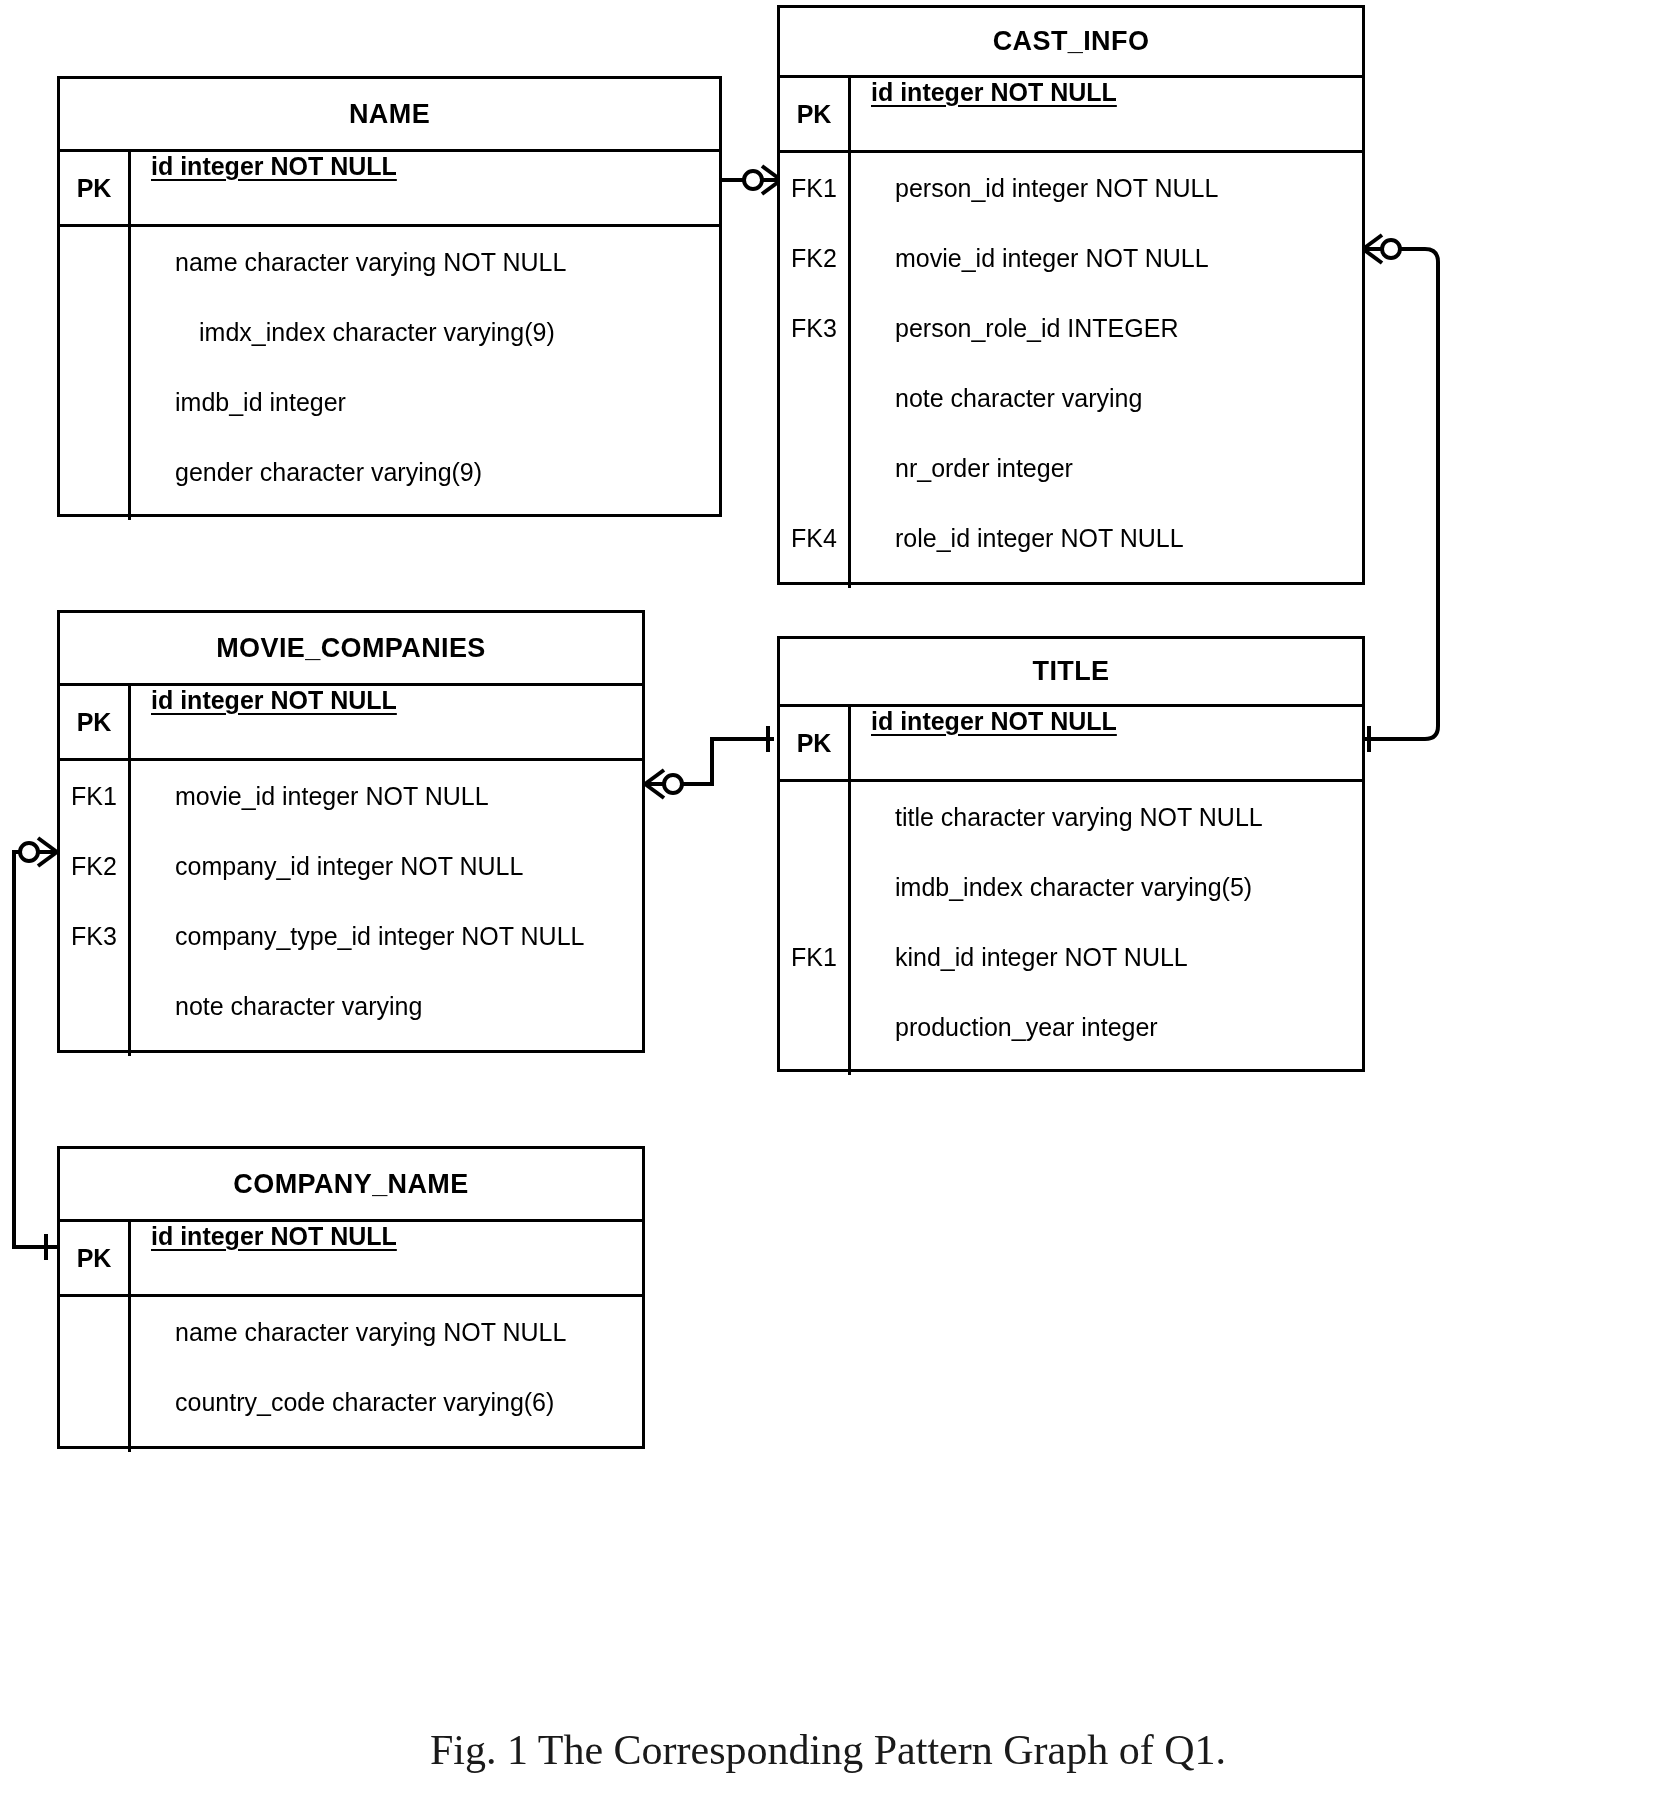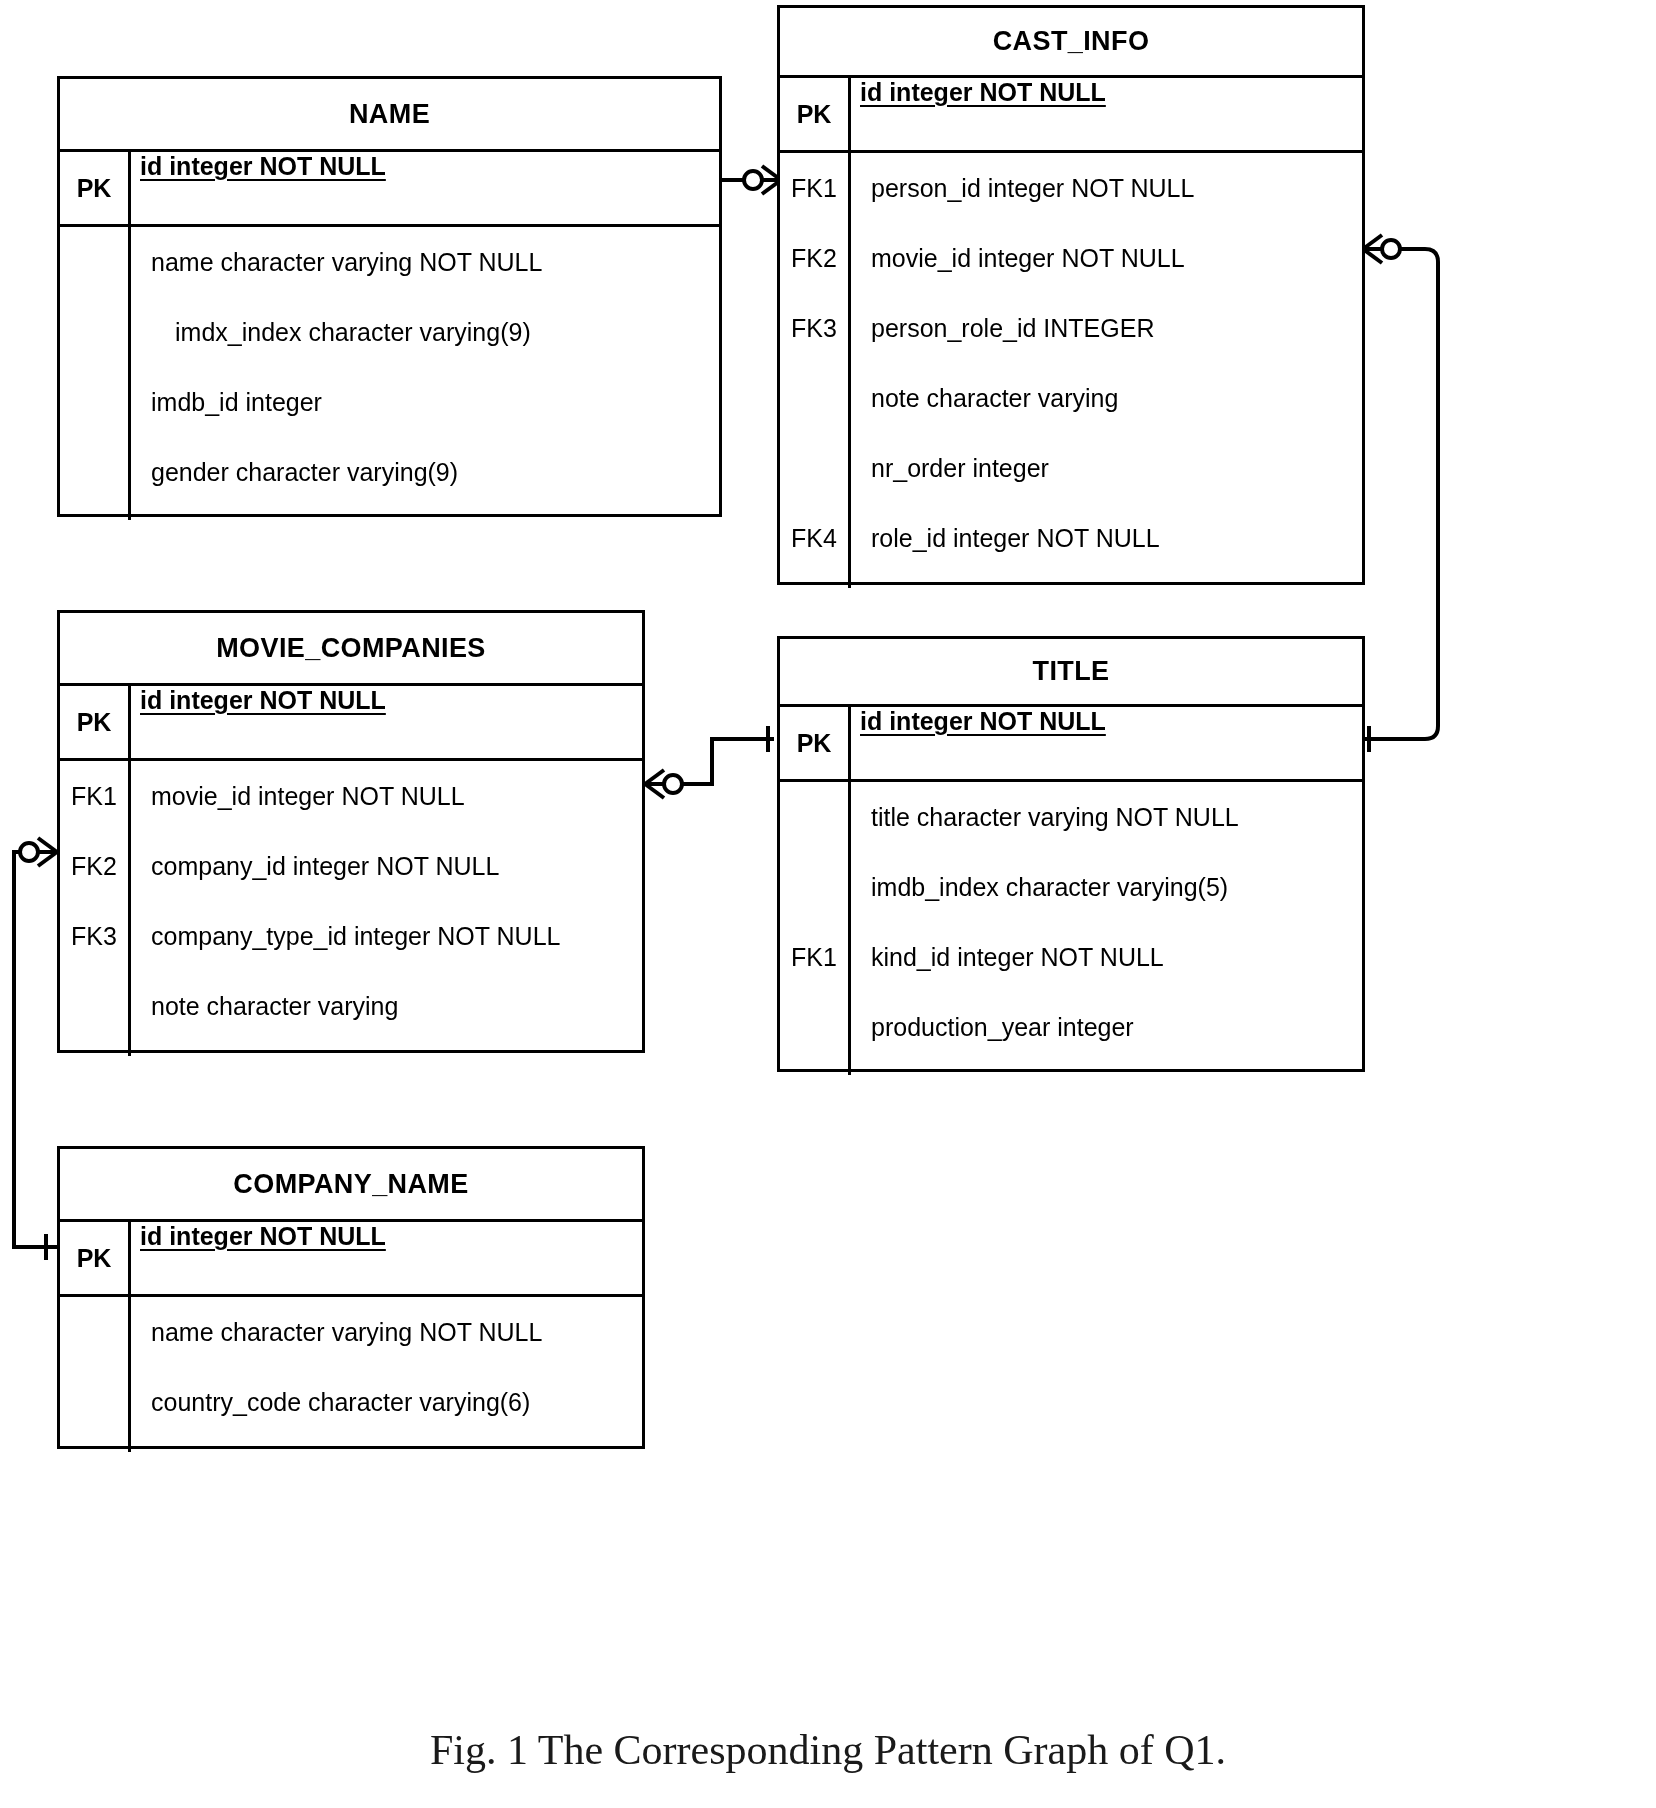--- a/index.html
+++ b/index.html
@@ -55,21 +55,21 @@
   }
   .vbar {
     width: 0;
     flex: 0 0 0;
     align-self: stretch;
     border-left: 3px solid #000000;
   }
   .attr-cell {
     flex: 1 1 auto;
     font-size: 25px;
-    padding-left: 9px;
+    padding-left: 20px;
     box-sizing: border-box;
     white-space: nowrap;
   }
   .attr-cell.pkname {
     font-weight: bold;
     text-decoration: underline;
     text-underline-offset: 4px;
   }
 
   
@@ -99,20 +99,21 @@
     box-sizing: border-box;
   }
   .body-keys .krow {
     justify-content: center;
     font-size: 25px;
   }
   .body-attrs .arow {
     padding-left: 20px;
     font-size: 25px;
     white-space: nowrap;
+    margin-left: 24px;
   }
 
   
   #wires {
     position: absolute;
     left: 0;
     top: 0;
     width: 1656px;
     height: 1808px;
     pointer-events: none;

